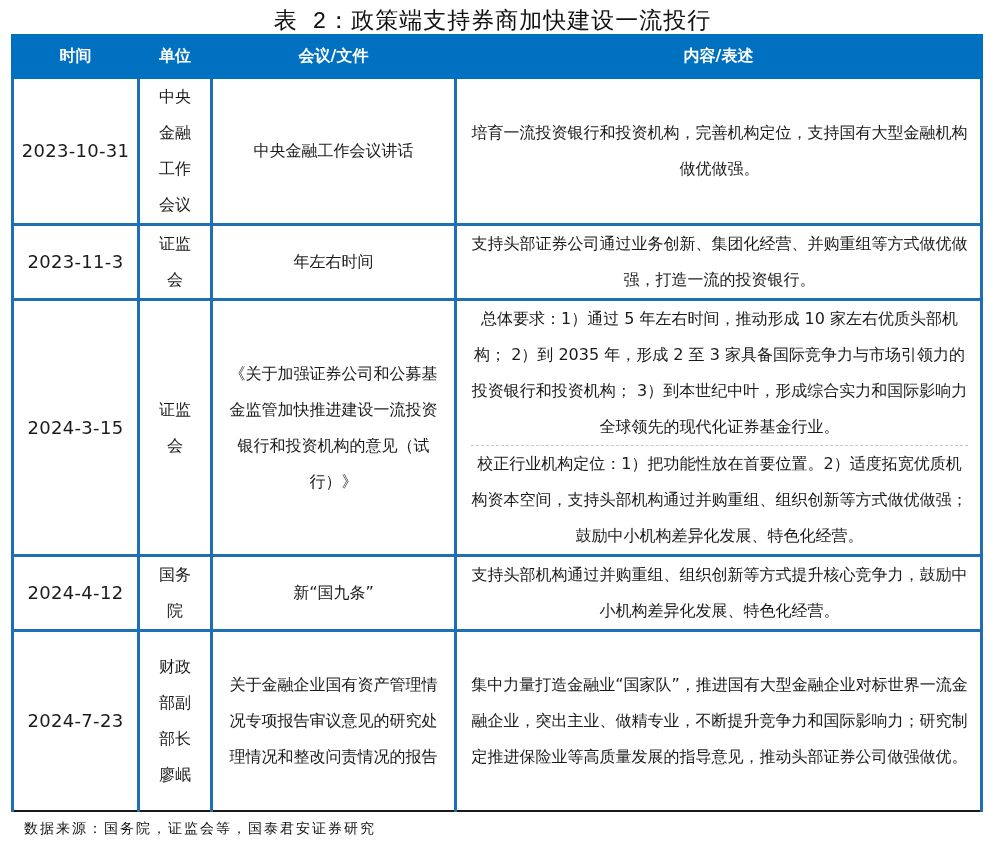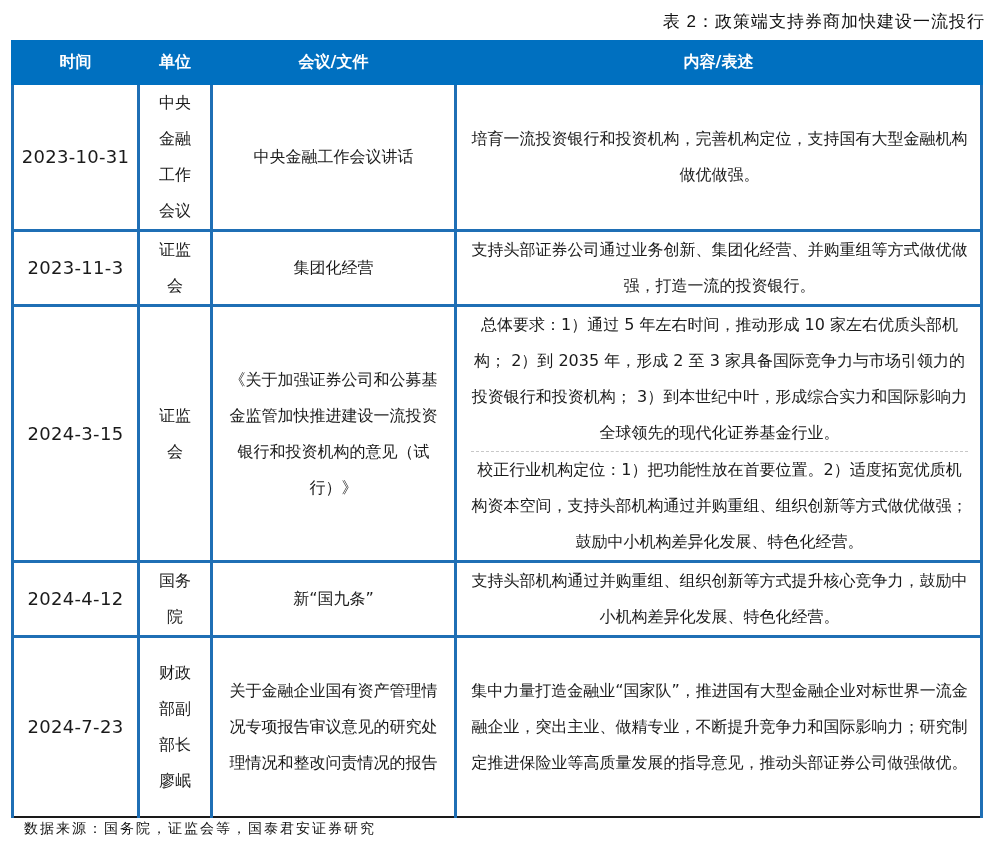--- a/index.html
+++ b/index.html
@@ -13,31 +13,31 @@
     position: relative;
     overflow: hidden;
     font-family: "DejaVu Sans", "Liberation Sans", sans-serif;
     color: #1a1a1a;
   }
   .title {
     position: absolute;
     left: 0;
     top: 6px;
     width: 985px;
-    text-align: right;
-    font-family: Liberation Sans, sans-serif;
-    font-size: 17px;
+    text-align: center;
+    font-family: Liberation Mono, monospace;
+    font-size: 23px;
     line-height: 32px;
     letter-spacing: 1px;
     color: #111;
   }
   table.policy {
     position: absolute;
     left: 11px;
-    top: 40px;
+    top: 34px;
     width: 969px;
     border-collapse: collapse;
     table-layout: fixed;
     font-size: 16px;
   }
   table.policy col.c-time { width: 126px; }
   table.policy col.c-unit { width: 73px; }
   table.policy col.c-doc  { width: 244px; }
   table.policy col.c-content { width: 526px; }
   table.policy thead th {
@@ -135,21 +135,21 @@
       <td class="content">
         <div class="sub">培育一流投资银行和投资机构，完善机构定位，支持国有大型金融机构做优做强。</div>
       </td>
     </tr>
     <tr class="row2">
       <td class="time">2023-11-3</td>
       <td class="unit">
         <span class="unit-line">证监</span>
         <span class="unit-line">会</span>
       </td>
-      <td class="doc">集团化经营</td>
+      <td class="doc">年左右时间</td>
       <td class="content">
         <div class="sub">支持头部证券公司通过业务创新、集团化经营、并购重组等方式做优做强，打造一流的投资银行。</div>
       </td>
     </tr>
     <tr class="row3">
       <td class="time">2024-3-15</td>
       <td class="unit">
         <span class="unit-line">证监</span>
         <span class="unit-line">会</span>
       </td>

